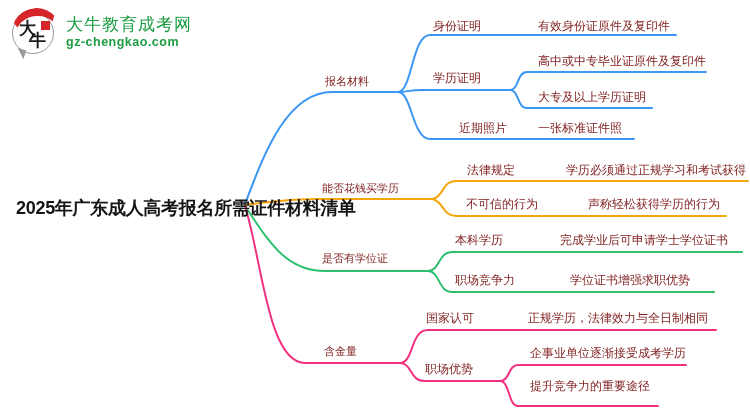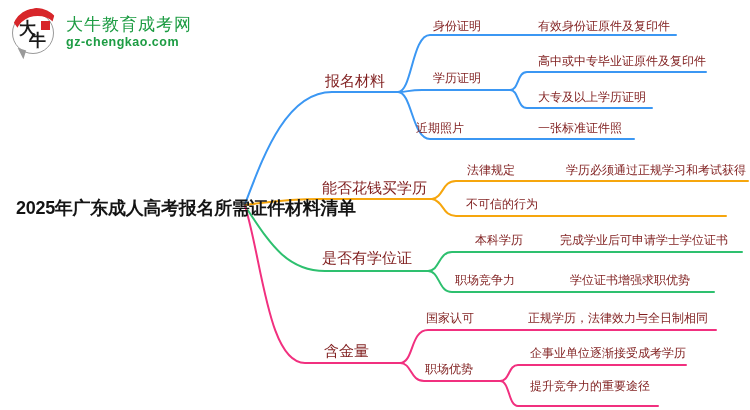--- a/index.html
+++ b/index.html
@@ -5,21 +5,21 @@
   html,body { margin:0; padding:0; background:#fff; }
   .stage {
     position:relative; width:750px; height:410px; background:#ffffff;
     font-family:"Liberation Sans","DejaVu Sans",sans-serif; overflow:hidden;
   }
   svg.map-lines { position:absolute; left:0; top:0; }
   .lbl {
     position:absolute; font-size:12px; line-height:14px; color:#7f1d1d;
     font-weight:500; white-space:nowrap;
   }
-  .lbl-branch { font-size:15px; }
+  .lbl-branch { font-size:11px; }
   .root-title {
     position:absolute; left:4px; top:196px; font-size:18px; font-weight:700;
     color:#141414; letter-spacing:-0.3px; white-space:nowrap;margin-left:12px;
   }
   
   .logo { position:absolute; left:10px; top:8px; display:flex; align-items:center; }
   .logo-icon { position:relative; width:48px; height:48px; }
   .logo-bubble {
     position:absolute; left:2px; top:4px; width:40px; height:40px;
     border:1.5px solid #9a9a9a; border-radius:50%; background:#fff;
@@ -96,30 +96,31 @@
   </svg>
 
   <div class="root-title">2025年广东成人高考报名所需证件材料清单</div>
 
   <span class="lbl lbl-branch" style="left:325px; top:74px;">报名材料</span>
   <span class="lbl" style="left:433px; top:19px;">身份证明</span>
   <span class="lbl" style="left:538px; top:19px;">有效身份证原件及复印件</span>
   <span class="lbl" style="left:433px; top:71px;">学历证明</span>
   <span class="lbl" style="left:538px; top:90px;">大专及以上学历证明</span>
   <span class="lbl" style="left:538px; top:54px;">高中或中专毕业证原件及复印件</span>
-  <span class="lbl" style="left:416px; top:121px;text-align:right;">近期照片</span>
+  <span class="lbl" style="left:459px; top:121px;text-align:right;">近期照片</span>
   <span class="lbl" style="left:538px; top:121px;">一张标准证件照</span>
 
   <span class="lbl lbl-branch" style="left:322px; top:181px;">能否花钱买学历</span>
   <span class="lbl" style="left:467px; top:163px;">法律规定</span>
   <span class="lbl" style="left:566px; top:163px;">学历必须通过正规学习和考试获得</span>
   <span class="lbl" style="left:466px; top:197px;">不可信的行为</span>
+  <span class="lbl" style="left:588px; top:197px;">声称轻松获得学历的行为</span>
 
   <span class="lbl lbl-branch" style="left:322px; top:251px;">是否有学位证</span>
-  <span class="lbl" style="left:455px; top:233px;margin-left:20px;">本科学历</span>
+  <span class="lbl" style="left:455px; top:233px;">本科学历</span>
   <span class="lbl" style="left:560px; top:233px;">完成学业后可申请学士学位证书</span>
   <span class="lbl" style="left:455px; top:273px;">职场竞争力</span>
   <span class="lbl" style="left:570px; top:273px;">学位证书增强求职优势</span>
 
   <span class="lbl lbl-branch" style="left:324px; top:344px;">含金量</span>
   <span class="lbl" style="left:426px; top:311px;">国家认可</span>
   <span class="lbl" style="left:528px; top:311px;text-align:right;">正规学历，法律效力与全日制相同</span>
   <span class="lbl" style="left:425px; top:362px;">职场优势</span>
   <span class="lbl" style="left:530px; top:346px;">企事业单位逐渐接受成考学历</span>
   <span class="lbl" style="left:530px; top:379px;">提升竞争力的重要途径</span>

